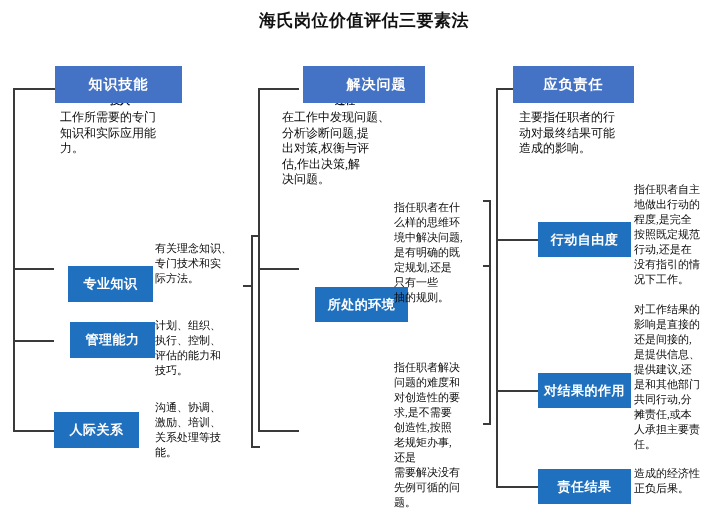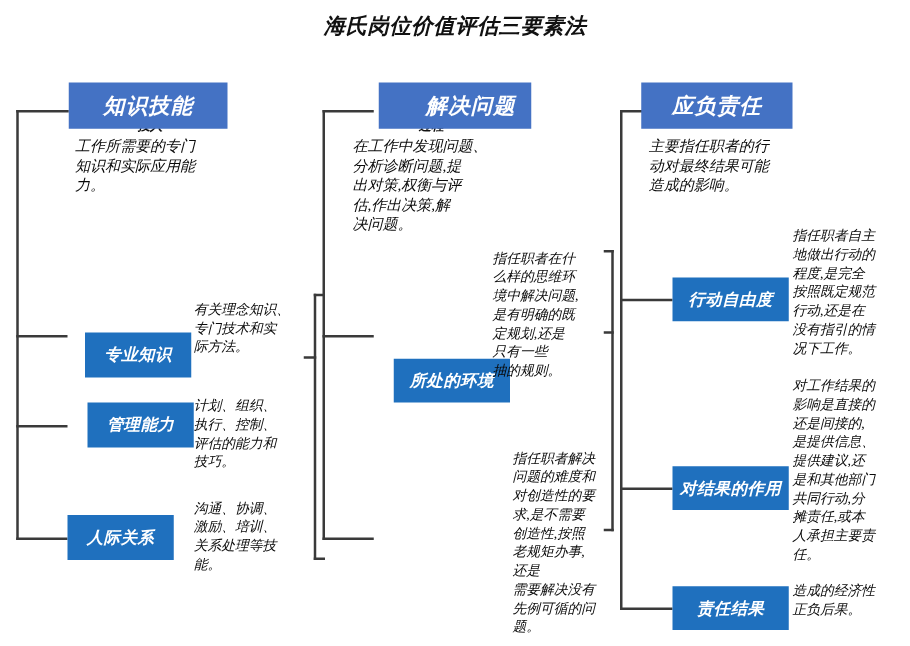--- a/index.html
+++ b/index.html
@@ -10,21 +10,20 @@
   body {
     font-family: "Liberation Sans", "DejaVu Sans", sans-serif;
     color: #000000;
   }
   #canvas {
     position: relative;
     width: 722px;
     height: 517px;
     overflow: hidden;
     background: #ffffff;
-    font-style: italic;
   }
   .title {
     position: absolute;
     left: 0;
     top: 9px;
     width: 728px;
     text-align: center;
     font-size: 17px;
     font-weight: bold;
     letter-spacing: 0.5px;
@@ -44,21 +43,21 @@
     box-sizing: border-box;
     display: flex;
     align-items: center;
     justify-content: center;
     color: #ffffff;
     text-align: center;
     letter-spacing: 1px;
   }
   .box.main {
     background: #4472C4;
-    font-size: 17px;
+    font-size: 14px;
     font-weight: bold;
   }
   .box.sub {
     background: #1F70BE;
     font-size: 13px;
     font-weight: bold;
     letter-spacing: 0.5px;
   }
   
   .desc {
@@ -140,21 +139,21 @@
 
   <div class="box sub" style="left:315px; top:251px; width:93px; height:35px;margin-top:36px;">所处的环境</div>
   <div class="desc small" style="left:394px; top:200px; width:92px;">指任职者在什
 么样的思维环
 境中解决问题,
 是有明确的既
 定规划,还是
 只有一些
 抽的规则。</div>
 
-  <div class="desc small" style="left:394px; top:360px; width:92px;margin-left:16px;">指任职者解决
+  <div class="desc small" style="left:394px; top:360px; width:92px;">指任职者解决
 问题的难度和
 对创造性的要
 求,是不需要
 创造性,按照
 老规矩办事,
 还是
 需要解决没有
 先例可循的问
 题。</div>
 

